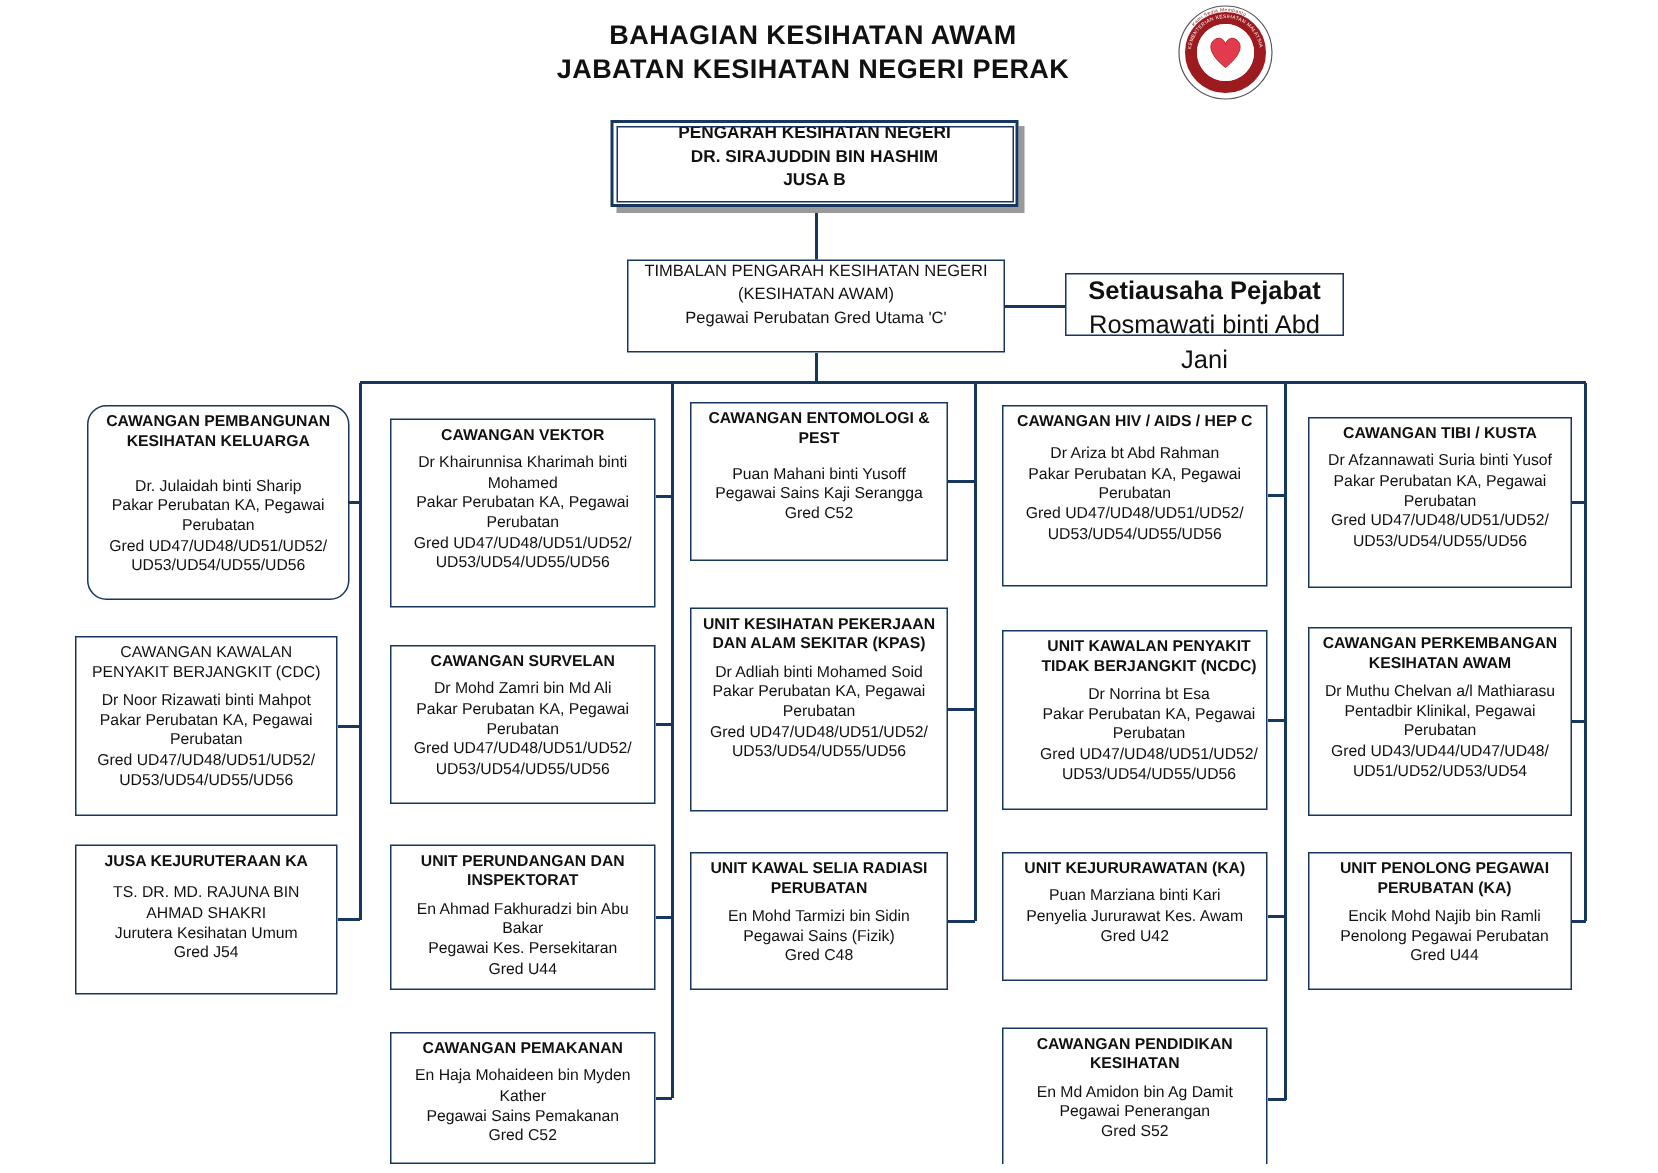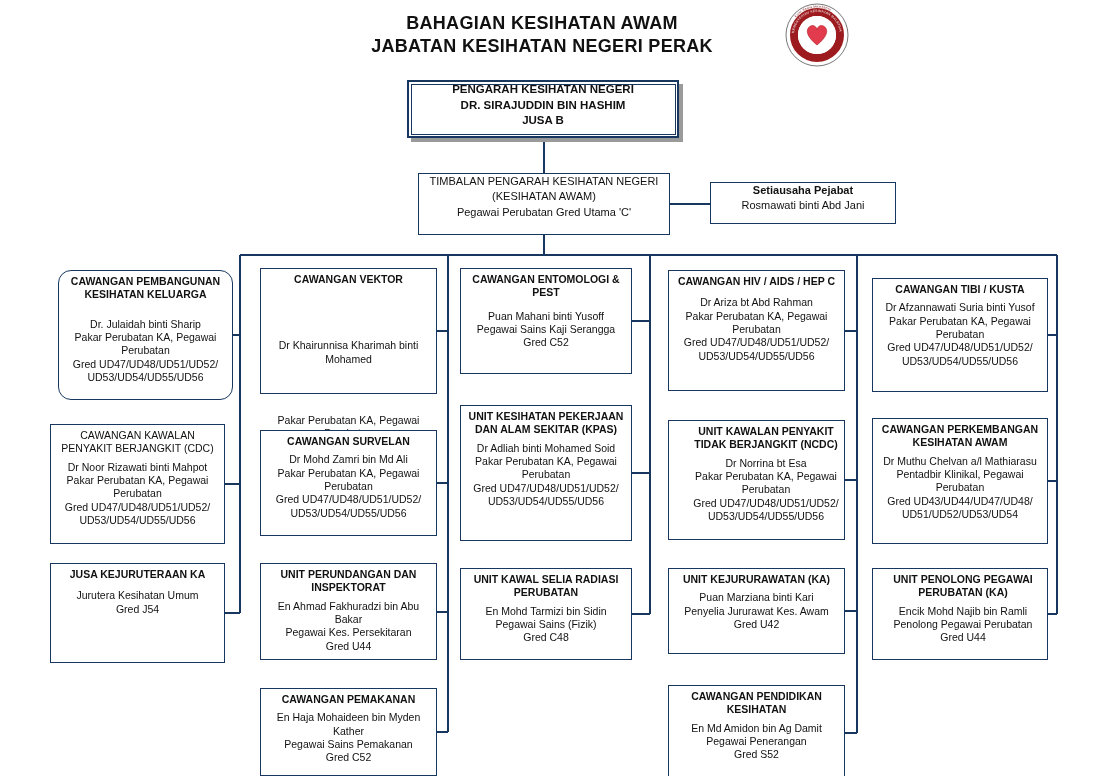--- a/index.html
+++ b/index.html
@@ -20,21 +20,21 @@
 
   .director{ left:407px; top:80px; width:272px; height:58px;
     border:2px solid var(--navy); box-shadow:4px 4px 0 #9a9a9a;
     font-weight:bold; font-size:11.5px; line-height:1.35; }
   .director .inner-border{ position:absolute; inset:1.5px; border:1px solid var(--navy); pointer-events:none; }
 
   .deputy{ left:418px; top:173px; width:252px; height:62px;
     border:1.5px solid var(--navy); font-size:11px; line-height:1.4; }
 
   .secretary{ left:710px; top:182px; width:186px; height:42px;
-    border:1.5px solid var(--navy); font-size:11px; line-height:1.35; }
+    border:1.5px solid var(--navy); font-size:17px; line-height:1.35; }
   .bold{ font-weight:bold; }
 
   .unit{ border:1.5px solid var(--navy); padding:4px 5px; font-size:10.5px; line-height:1.27; }
   .unit-title{ font-weight:bold; margin-bottom:5px; }
   .unit-title.regular{ font-weight:normal; }
 </style>
 </head>
 <body>
 
 <div class="stage">
@@ -116,24 +116,25 @@
         <div class="unit-line">Gred UD47/UD48/UD51/UD52/ UD53/UD54/UD55/UD56</div>
       </div>
       <div class="box unit" style="left: 50px; top: 424px; width: 175px; height: 120px;">
         <div class="unit-title regular">CAWANGAN KAWALAN PENYAKIT BERJANGKIT (CDC)</div>
         <div class="unit-line">Dr Noor Rizawati binti Mahpot</div>
         <div class="unit-line">Pakar Perubatan KA, Pegawai Perubatan</div>
         <div class="unit-line">Gred UD47/UD48/UD51/UD52/ UD53/UD54/UD55/UD56</div>
       </div>
       <div class="box unit" style="left: 50px; top: 563px; width: 175px; height: 100px;">
         <div class="unit-title" style="margin-bottom: 8px;">JUSA KEJURUTERAAN KA</div>
+        <div class="unit-line">TS. DR. MD. RAJUNA BIN AHMAD SHAKRI</div>
         <div class="unit-line">Jurutera Kesihatan Umum</div>
         <div class="unit-line">Gred J54</div>
       </div>
-      <div class="box unit" style="left: 260px; top: 268px; width: 177px; height: 126px; gap: 48px;">
+      <div class="box unit" style="left: 260px; top: 279px; width: 177px; height: 126px;">
         <div class="unit-title">CAWANGAN VEKTOR</div>
         <div class="unit-line">Dr Khairunnisa Kharimah binti Mohamed</div>
         <div class="unit-line">Pakar Perubatan KA, Pegawai Perubatan</div>
         <div class="unit-line">Gred UD47/UD48/UD51/UD52/ UD53/UD54/UD55/UD56</div>
       </div>
       <div class="box unit" style="left: 260px; top: 430px; width: 177px; height: 106px;">
         <div class="unit-title">CAWANGAN SURVELAN</div>
         <div class="unit-line">Dr Mohd Zamri bin Md Ali</div>
         <div class="unit-line">Pakar Perubatan KA, Pegawai Perubatan</div>
         <div class="unit-line">Gred UD47/UD48/UD51/UD52/ UD53/UD54/UD55/UD56</div>

